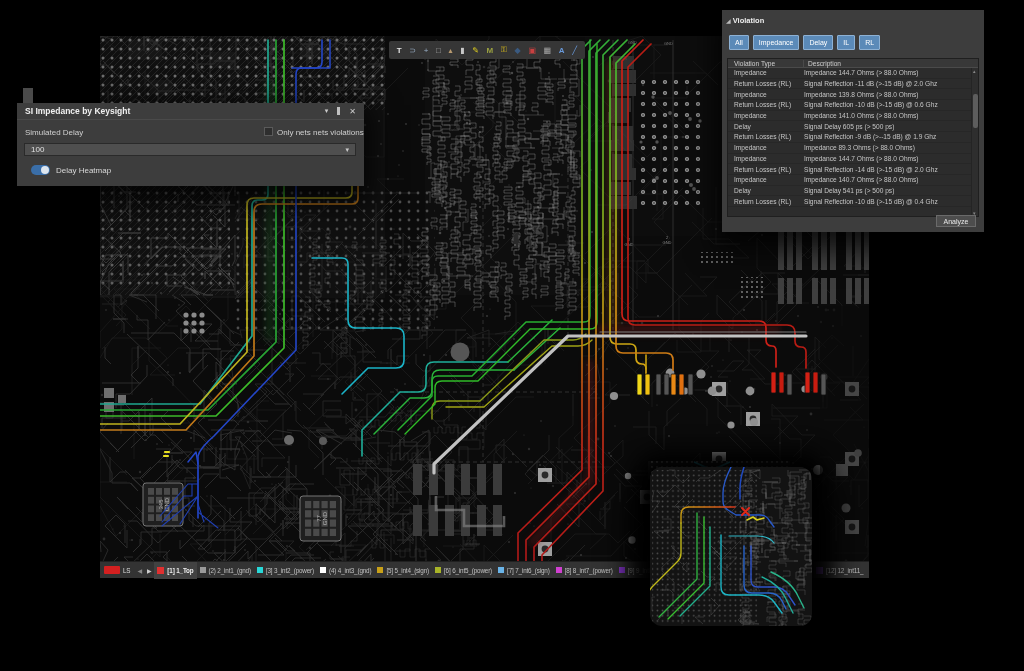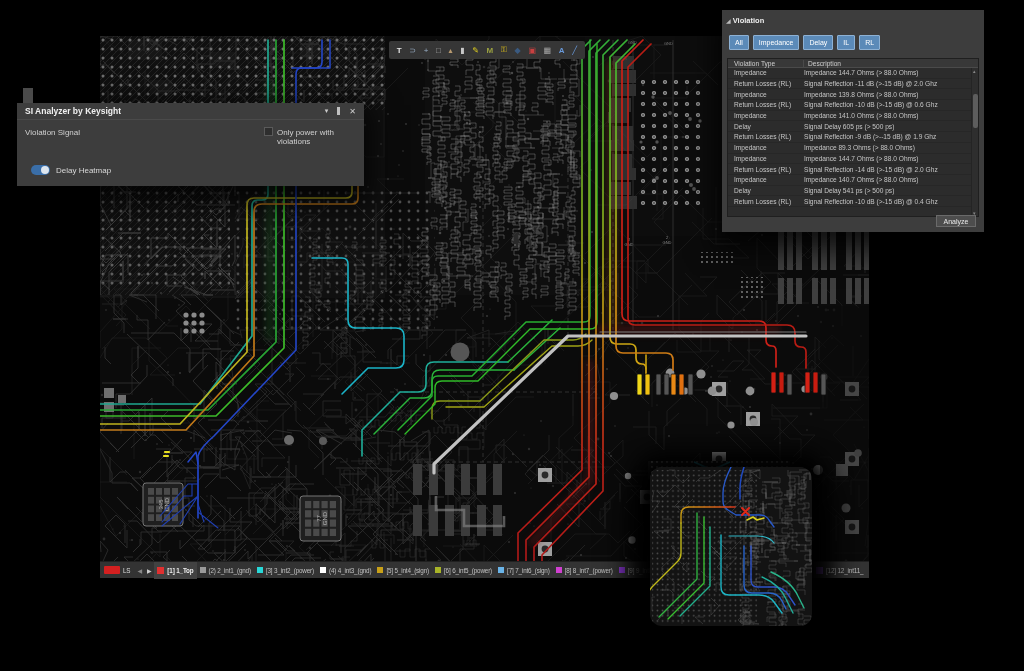--- a/index.html
+++ b/index.html
@@ -865,28 +865,29 @@
  <span style="color:#e8c818;font-size:8px">⚿</span>
  <span style="color:#3a5a80;font-size:8px">◆</span>
  <span style="color:#c84040;font-size:8px">▣</span>
  <span style="color:#a8a8a8;font-size:8px">▦</span>
  <span style="color:#6898d8;font-weight:bold">A</span>
  <span style="color:#6898d8">╱</span>
 </div>
 
 <div class="panel" style="left:17px;top:103px;width:347px;height:83px">
  <div style="height:17px;display:flex;align-items:center;padding:0 8px;border-bottom:1px solid #4a4a4a">
-  <b style="font-size:8.5px;color:#f0f0f0">SI Analyzer by Keysight</b>
+  <b style="font-size:8.5px;color:#f0f0f0">SI Impedance by Keysight</b>
   <span style="margin-left:auto;color:#ccc;font-size:7px">▾</span>
   <span style="margin-left:9px;width:3px;height:8px;background:#c0c0c0;display:inline-block"></span>
   <span style="color:#ccc;font-size:8px;margin-left:9px">✕</span>
  </div>
- <div style="position:absolute;left:8px;top:25px;font-size:8px;color:#d0d0d0">Violation Signal</div>
+ <div style="position:absolute;left:8px;top:25px;font-size:8px;color:#d0d0d0">Simulated Delay</div>
  <div style="position:absolute;left:247px;top:24px;width:9px;height:9px;background:#2e2e2e;border:1px solid #5a5a5a"></div>
- <div style="position:absolute;left:260px;top:25px;font-size:8px;color:#d0d0d0">Only power with violations</div>
+ <div style="position:absolute;left:260px;top:25px;font-size:8px;color:#d0d0d0">Only nets nets violations</div>
+ <div style="position:absolute;left:7px;top:40px;width:332px;height:13px;background:#4f4f4f;border:1px solid #2a2a2a;display:flex;align-items:center;padding:0 6px;font-size:8px;color:#e0e0e0">100<span style="margin-left:auto;color:#ccc;font-size:7px">▾</span></div>
  <div style="position:absolute;left:14px;top:62px;width:19px;height:10px;background:#3a6ea8;border-radius:5px"></div>
  <div style="position:absolute;left:24px;top:63px;width:8px;height:8px;background:#dde5ee;border-radius:50%"></div>
  <div style="position:absolute;left:39px;top:63px;font-size:8px;color:#d8d8d8">Delay Heatmap</div>
 </div>
 
 <div class="panel" style="left:722px;top:10px;width:262px;height:222px">
  <div style="position:absolute;left:4px;top:6px;font-size:7.5px;color:#eee"><span style="font-size:6px;color:#bbb">◢</span> <b>Violation</b></div>
  <div style="position:absolute;left:7px;top:25px;display:flex;gap:4px">
   <div class="fbtn">All</div>
         <div class="fbtn">Impedance</div>

